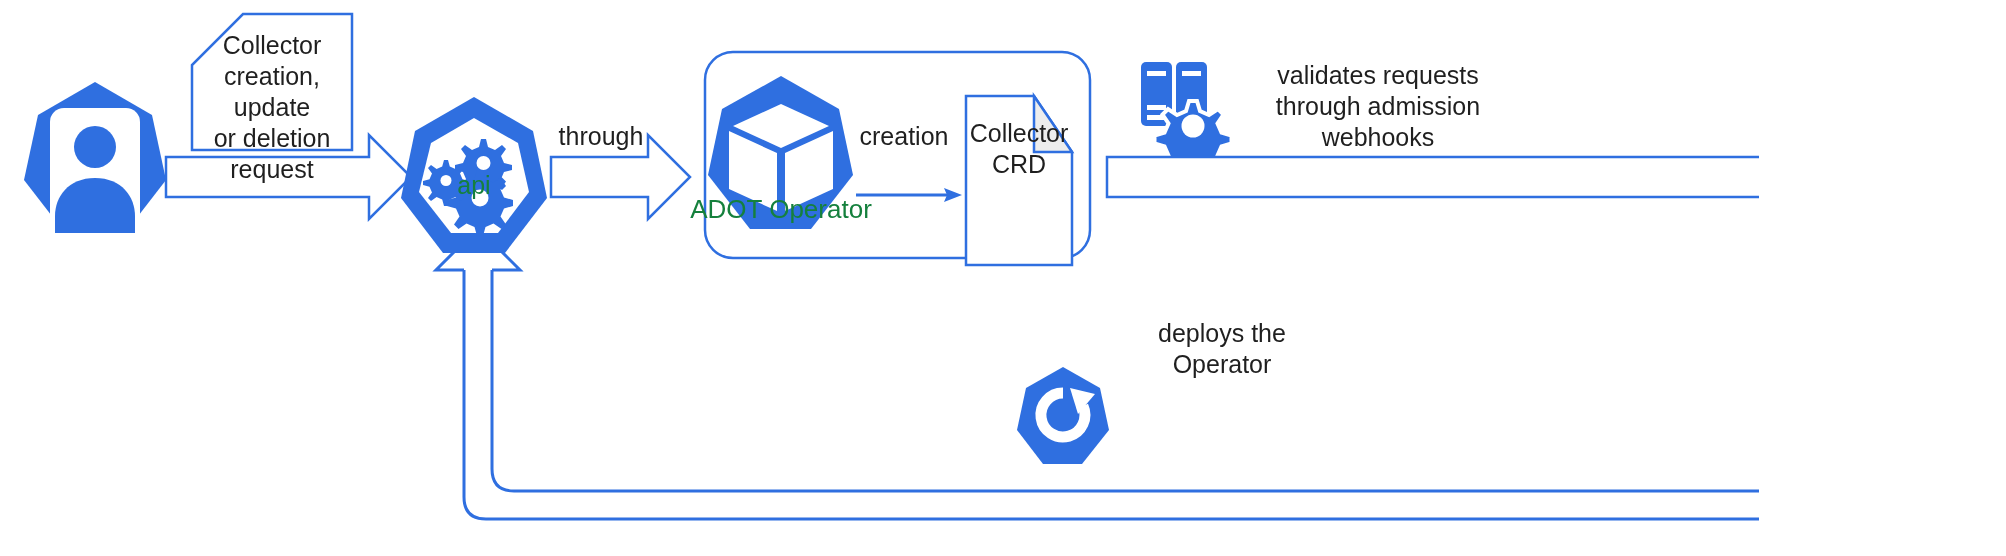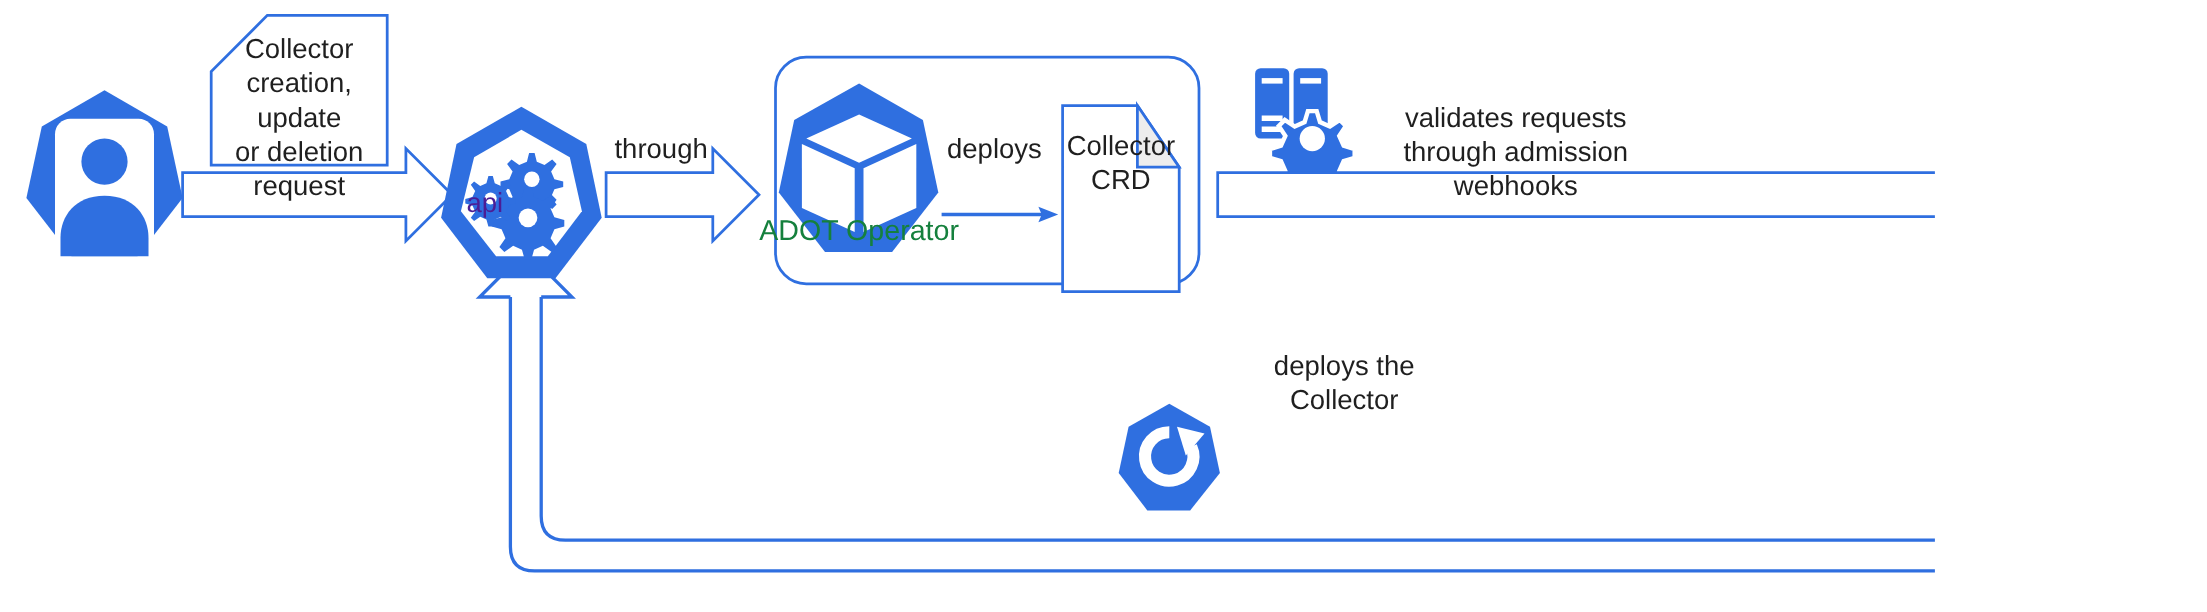--- a/index.html
+++ b/index.html
@@ -36,24 +36,24 @@
   .node-caption {
     position: absolute;
     color: #15803d;
     font-size: 26px;
     line-height: 32px;
     text-align: center;
     font-family: "Liberation Sans", sans-serif;
   }
   .api-text {
     position: absolute;
-    color: #4c1d95;
+    color: #15803d;
     font-size: 25px;
     line-height: 28px;
-    text-align: left;
+    text-align: center;
     font-family: "Liberation Sans", sans-serif;
   }
   .crd-text {
     position: absolute;
     color: #1f1f1f;
     font-size: 25px;
     line-height: 31px;
     text-align: center;
     white-space: pre-line;
     font-family: "Liberation Sans", sans-serif;
@@ -215,25 +215,25 @@
 creation, update
 or deletion
 request</div>
 
   <div class="api-text" style="left:424px; top:171px; width:100px;">api</div>
 
   <div class="lbl" style="left:556px; top:121px; width:90px;">through</div>
 
   <div class="node-caption" style="left:675px; top:193px; width:212px;">ADOT Operator</div>
 
-  <div class="lbl" style="left:856px; top:121px; width:96px;">deploys</div>
+  <div class="lbl" style="left:856px; top:121px; width:96px;">creation</div>
 
   <div class="crd-text" style="left:966px; top:118px; width:106px;">Collector
 CRD</div>
 
-  <div class="lbl" style="left:1218px; top:60px; width:320px;margin-top:32px;">validates requests
+  <div class="lbl" style="left:1218px; top:60px; width:320px;">validates requests
 through admission
 webhooks</div>
 
   <div class="lbl" style="left:1122px; top:318px; width:200px;">deploys the
-Collector</div>
+Operator</div>
 
 </div>
 
 </body></html>

